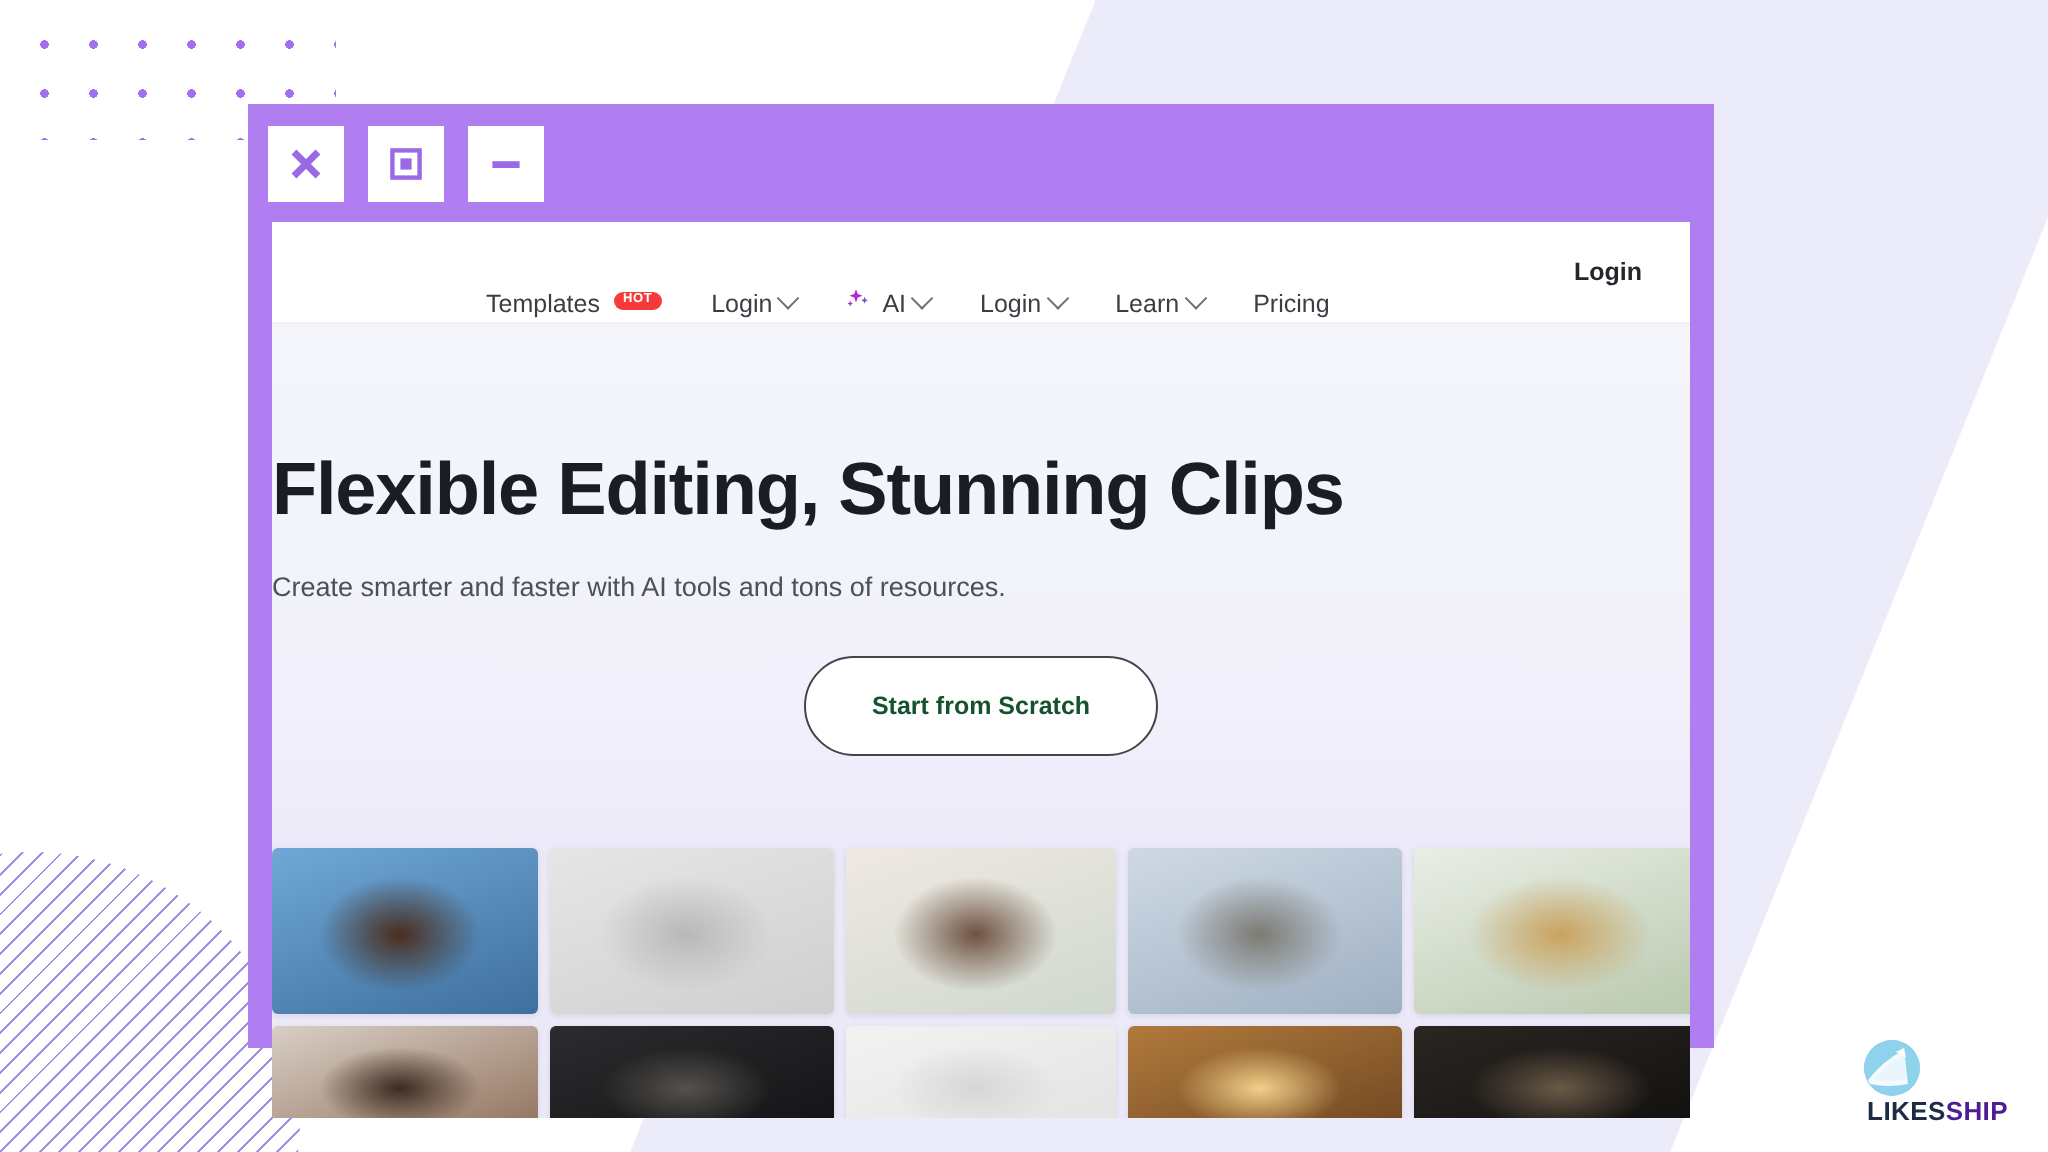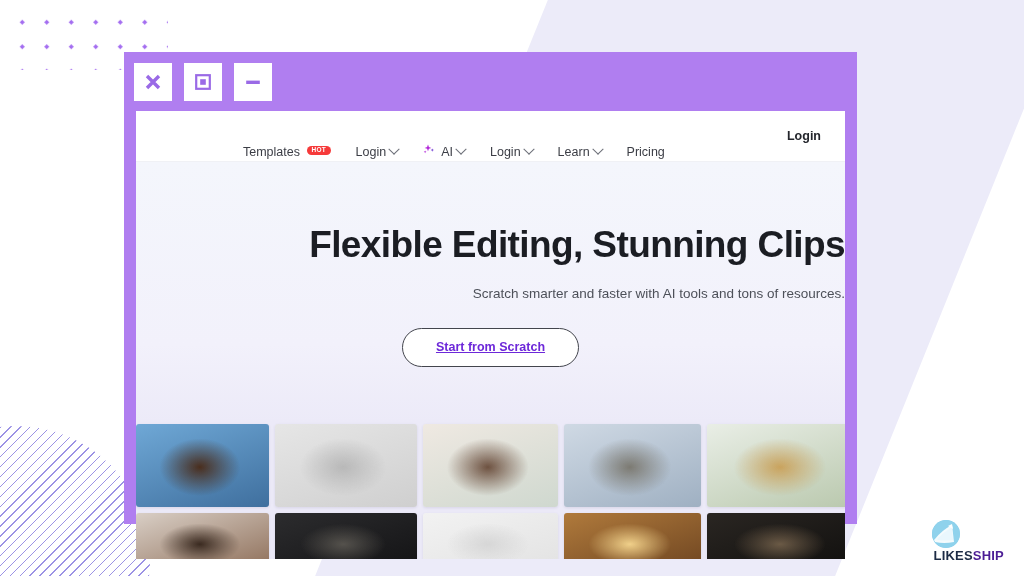--- a/index.html
+++ b/index.html
@@ -153,21 +153,21 @@
     font-weight: bold;
     color: #24262c;
     cursor: pointer;
     text-align: center;
   }
 
   
   #hero {
     height: 260px;
     background: linear-gradient(180deg, #f4f6fc 0%, #f2f1fb 70%, #eceaf8 100%);
-    text-align: right;
+    text-align: left;
     box-sizing: border-box;
     padding-top: 63px;
     position: relative;
   }
   #hero-title {
     font-size: 37px;
     font-weight: bold;
     color: #1b1d23;
     letter-spacing: -0.6px;
     margin: 0;
@@ -196,25 +196,24 @@
   }
   #btn-primary {
     background: #f8862a;
     color: #ffffff;
     width: 177px;
     height: 38px;
     border: none;
   }
   #btn-secondary {
     background: #ffffff;
-    color: #6d28d9;
+    color: #14532d;
     width: 177px;
-    height: 39px;
+    height: 50px;
     border: 1.2px solid #43454d;
-    text-decoration: underline;
   }
 
   
   #thumb-rails {
     position: absolute;
     left: 0;
     right: 0;
     top: 311px;
     bottom: 0;
     overflow: hidden;
@@ -338,21 +337,21 @@
           <div class="nav-item">
             <span>Pricing</span>
           </div>
 
         </div>
         <div id="login-link">Login</div>
       </nav>
 
       <section id="hero">
         <h1 id="hero-title">Flexible Editing, Stunning Clips</h1>
-        <p id="hero-sub">Scratch smarter and faster with AI tools and tons of resources.</p>
+        <p id="hero-sub">Create smarter and faster with AI tools and tons of resources.</p>
         <div id="hero-ctas">
           <div class="btn" id="btn-secondary">Start from Scratch</div>
         </div>
       </section>
 
       <div id="thumb-rails">
         <div class="rail row1" id="rail-1">
             <div class="thumb" style="width: 133px; height: 83px;">
               <div class="sky" style="background: linear-gradient(160deg, rgb(111, 168, 214) 0%, rgb(63, 111, 158) 100%);"></div>
               <div class="blur" style="background: radial-gradient(42% 48% at 48% 52%, rgb(74, 46, 29) 0%, rgba(0, 0, 0, 0) 72%);"></div>

